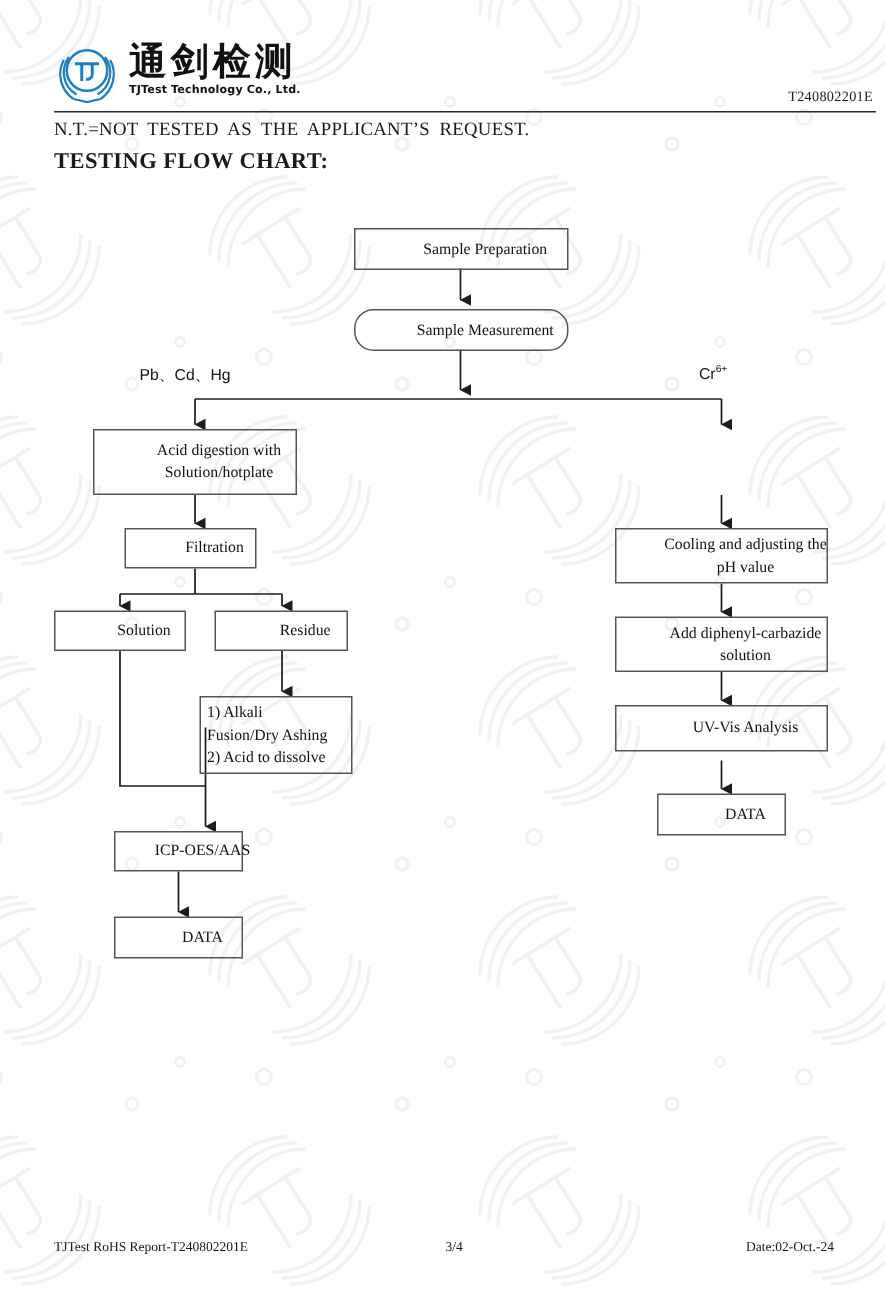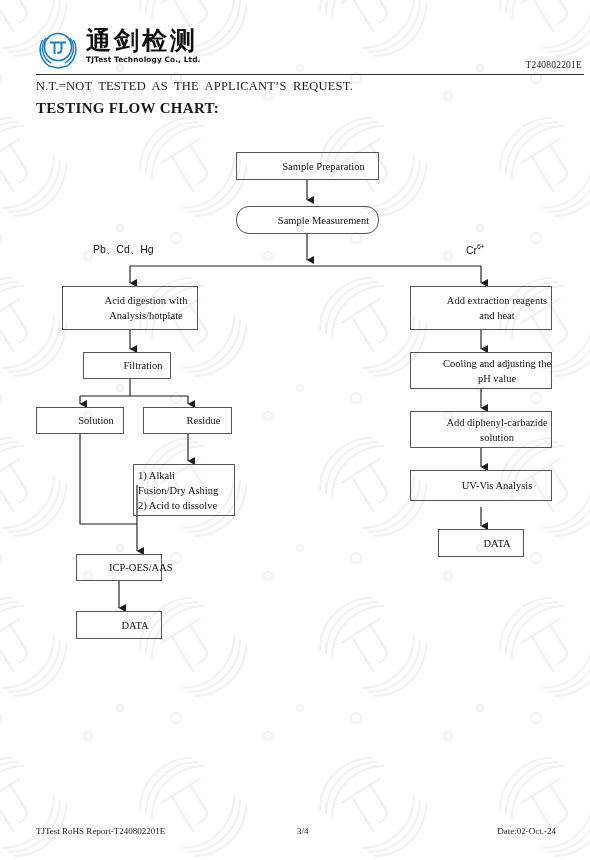--- a/index.html
+++ b/index.html
@@ -129,20 +129,21 @@
     width: 590px; height: 480px;
     z-index: 1;
   }
   .node {
     position: absolute;
     box-sizing: border-box;
     border: 1.1px solid #555555;
     background: transparent;
     display: flex;
     flex-direction: column;
+    align-items: center;
     justify-content: center;
     font-family: "Liberation Serif", serif;
     font-size: 10.5px;
     line-height: 15px;
     color: #111111;
     text-align: center;
     z-index: 2;
     padding-left: 32px;
   }
   .node.left-text {
@@ -319,21 +320,21 @@
     <div class="node" style="left:236px; top:12px; width:143px; height:28px;">
       <span class="ln">Sample Preparation</span>
     </div>
 
     <div class="node" style="left:236px; top:66px; width:143px; height:28px;border-radius:13px;">
       <span class="ln">Sample Measurement</span>
     </div>
 
     <div class="node" style="left:62px; top:146px; width:136px; height:44px;">
       <span class="ln">Acid digestion with</span>
-      <span class="ln">Analysis/hotplate</span>
+      <span class="ln">Solution/hotplate</span>
     </div>
 
     <div class="node" style="left:83px; top:212px; width:88px; height:27px;">
       <span class="ln">Filtration</span>
     </div>
 
     <div class="node" style="left:36px; top:267px; width:88px; height:27px;">
       <span class="ln">Solution</span>
     </div>
 
@@ -348,24 +349,20 @@
     </div>
 
     <div class="node" style="left:76px; top:414px; width:86px; height:27px;">
       <span class="ln">ICP-OES/AAS</span>
     </div>
 
     <div class="node" style="left:76px; top:471px; width:86px; height:28px;">
       <span class="ln">DATA</span>
     </div>
 
-    <div class="node" style="left:410px; top:146px; width:142px; height:44px;">
-      <span class="ln">Add extraction reagents</span>
-      <span class="ln">and heat</span>
-    </div>
 
     <div class="node" style="left:410px; top:212px; width:142px; height:37px;">
       <span class="ln">Cooling and adjusting the</span>
       <span class="ln">pH value</span>
     </div>
 
     <div class="node" style="left:410px; top:271px; width:142px; height:37px;">
       <span class="ln">Add diphenyl-carbazide</span>
       <span class="ln">solution</span>
     </div>

